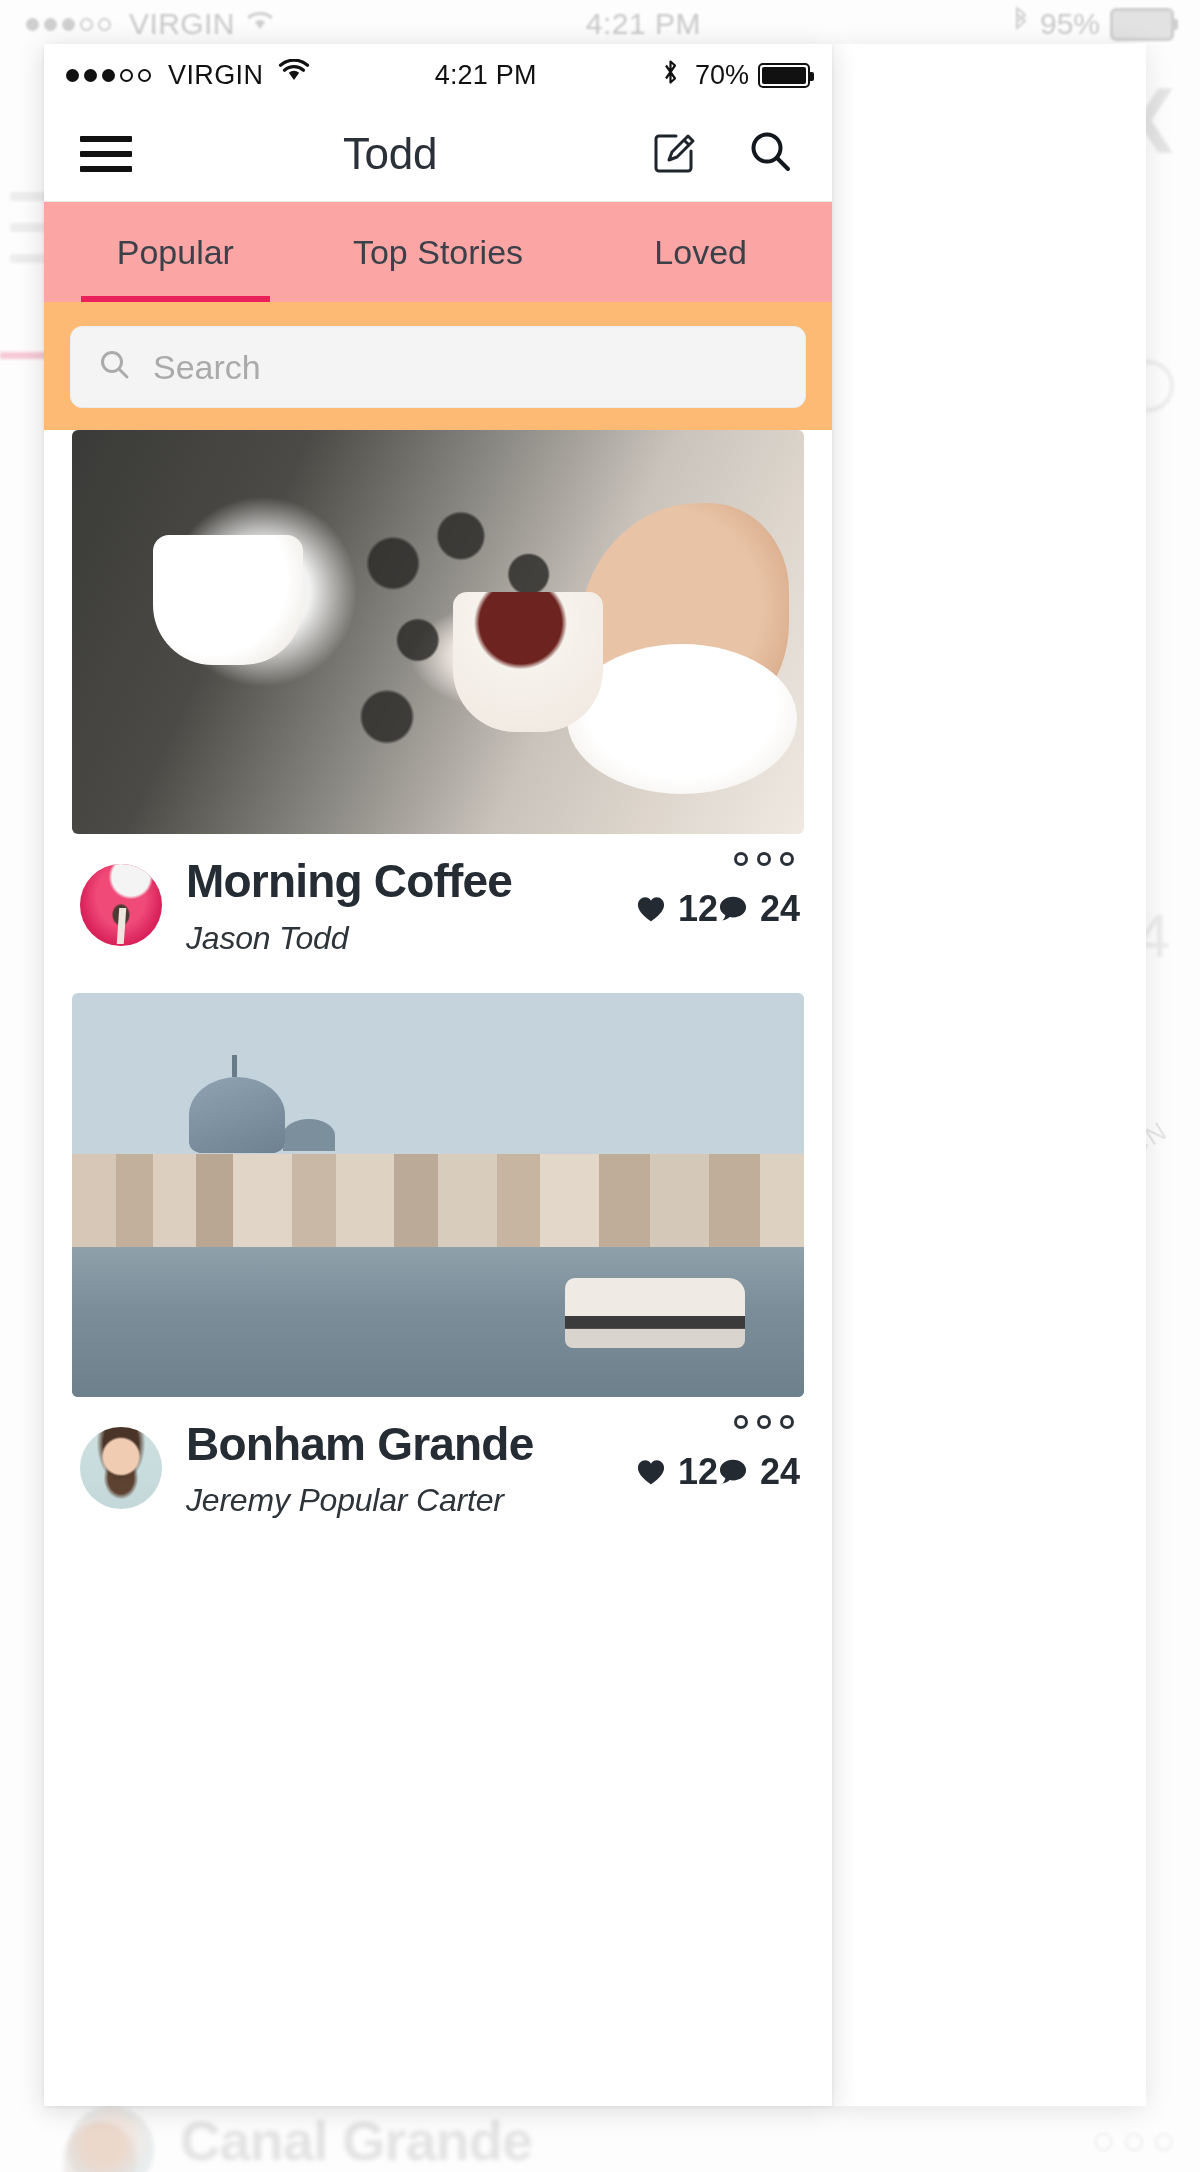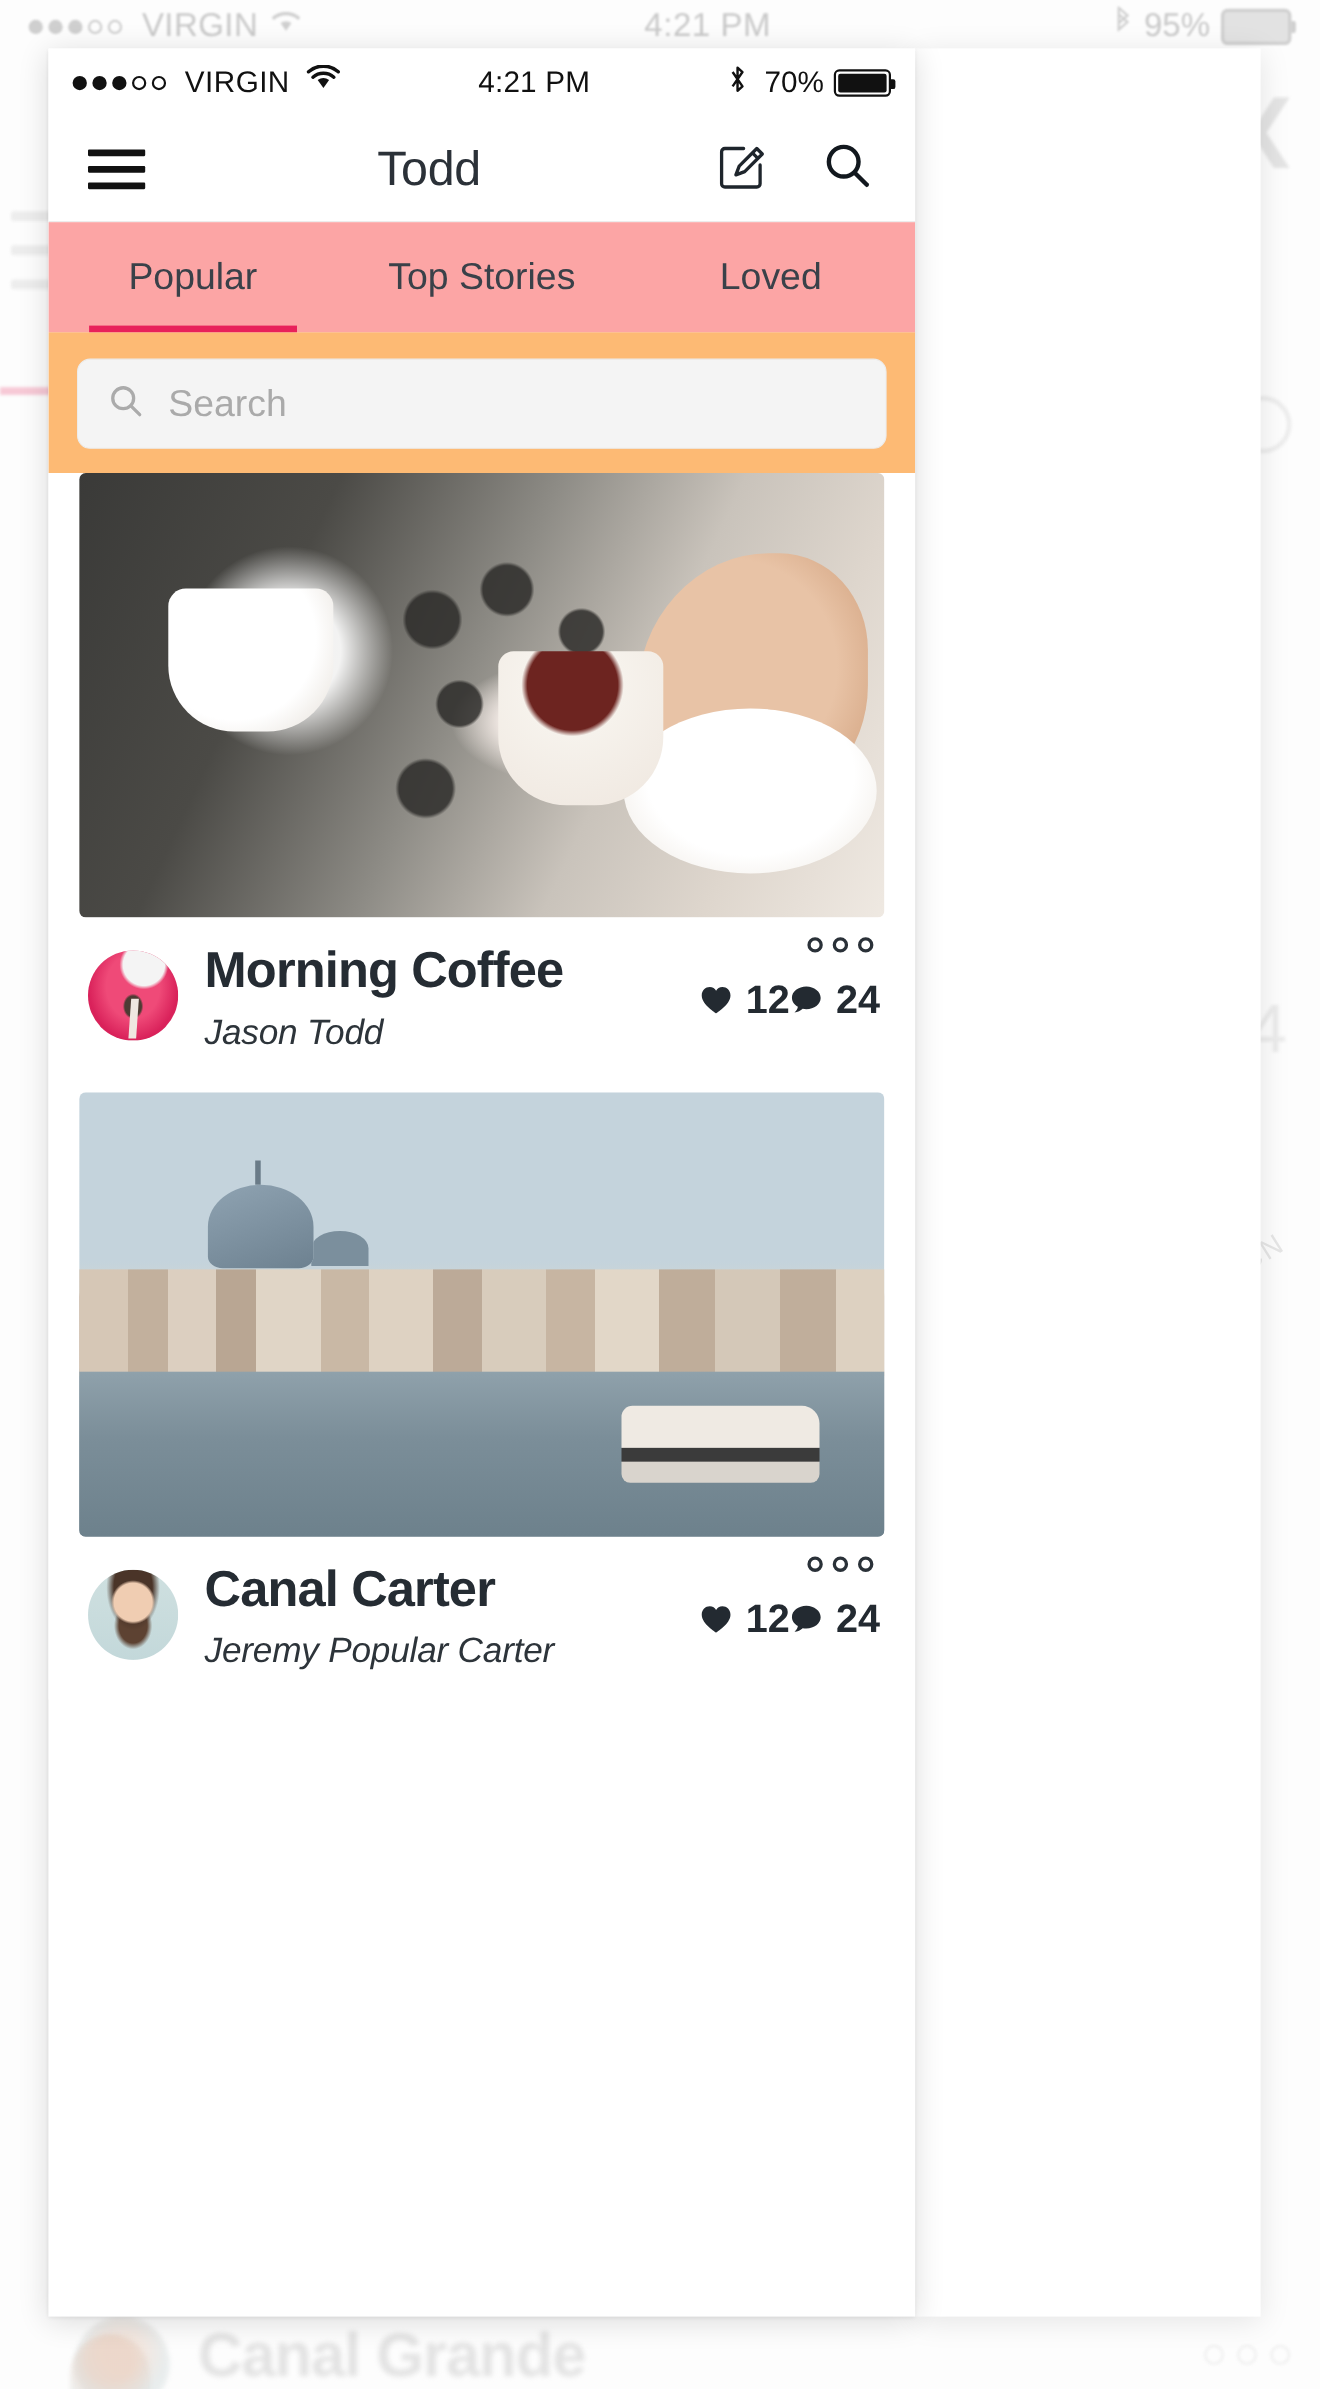--- a/index.html
+++ b/index.html
@@ -539,21 +539,21 @@
           <div class="canal-dome"></div>
           <div class="canal-water"></div>
           <div class="canal-boat"></div>
         </div>
       </div>
       <div class="card-meta">
         <div class="avatar">
           <div class="av-face"></div>
         </div>
         <div class="meta-text">
-          <div class="post-title">Canal Carter</div>
+          <div class="post-title">Bonham Grande</div>
           <div class="post-author">Jeremy Popular Carter</div>
         </div>
         <div class="meta-right">
           <div class="more-dots">
             <i></i>
               <i></i>
               <i></i>
           </div>
           <div class="stats">
             <div class="stat">

